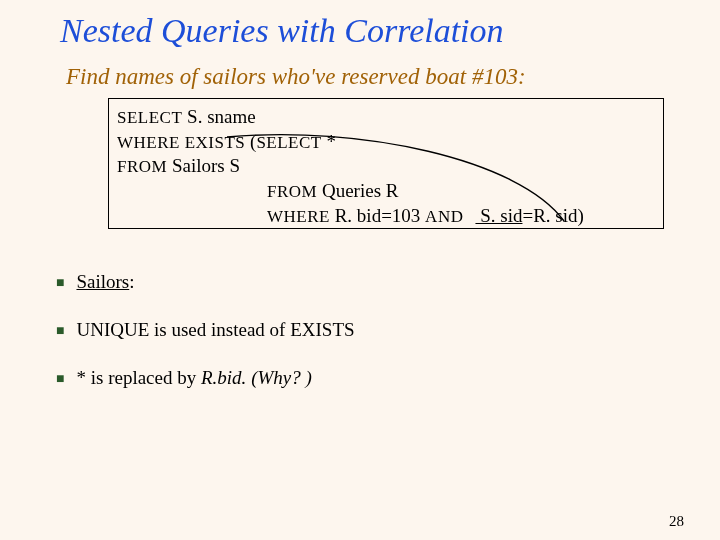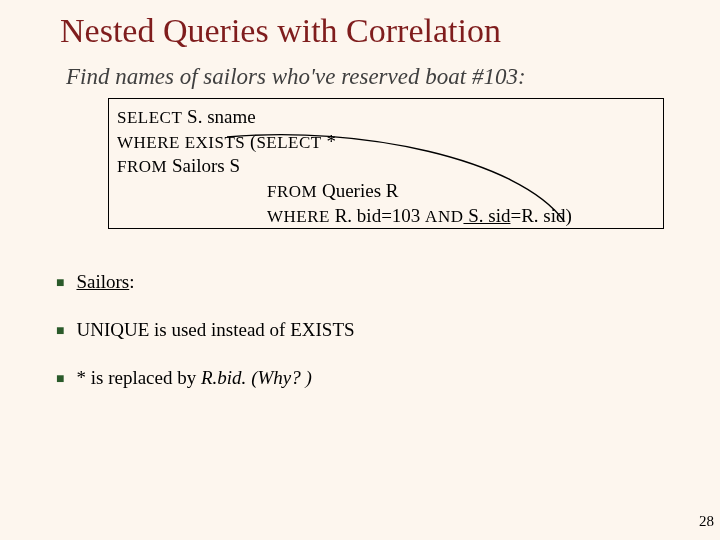--- a/index.html
+++ b/index.html
@@ -6,40 +6,41 @@
   body {
     width: 720px;
     height: 540px;
     background: #fdf6ee;
     font-family: "Times New Roman", Times, serif;
     position: relative;
     overflow: hidden;
   }
   .title {
     font-size: 34px;
-    color: #7f1d1d;
+    font-style: italic;
+    color: #1d4ed8;
     padding: 12px 12px 0 60px;
   }
   .subtitle {
     font-size: 23px;
     font-style: italic;
-    color: #404040;
+    color: #a16207;
     padding: 14px 0 0 66px;
   }
   .query-box {
     border: 1px solid #000;
     margin: 8px 56px 0 108px;
     padding: 6px 8px 0 8px;
     font-size: 19px;
     line-height: 1.3;
     position: relative;
   }
   .kw { font-variant: small-caps; font-size: 17px; letter-spacing: 0.5px; }
   .indent { padding-left: 150px; display: block; }
-  .ul { text-decoration: underline; }
+  .ul { text-decoration: underline; margin-left: 12px; }
   .bullets {
     padding: 42px 0 0 56px;
   }
   .bullet {
     display: flex;
     align-items: flex-start;
     font-size: 19px;
     color: #000;
     margin-bottom: 26px;
   }
@@ -48,21 +49,21 @@
     font-size: 14px;
     margin-right: 12px;
     margin-top: 4px;
   }
   .bullet .body { flex: 1; }
   .bullet .q { text-decoration: underline; }
   .italic { font-style: italic; text-align: center; }
   .pagenum {
     position: absolute;
     bottom: 10px;
-    right: 6px;
+    right: 36px;
     font-size: 15px;
     color: #000;
   }
   .arc {
     position: absolute;
     pointer-events: none;
   }
 </style>
 </head>
 <body>

